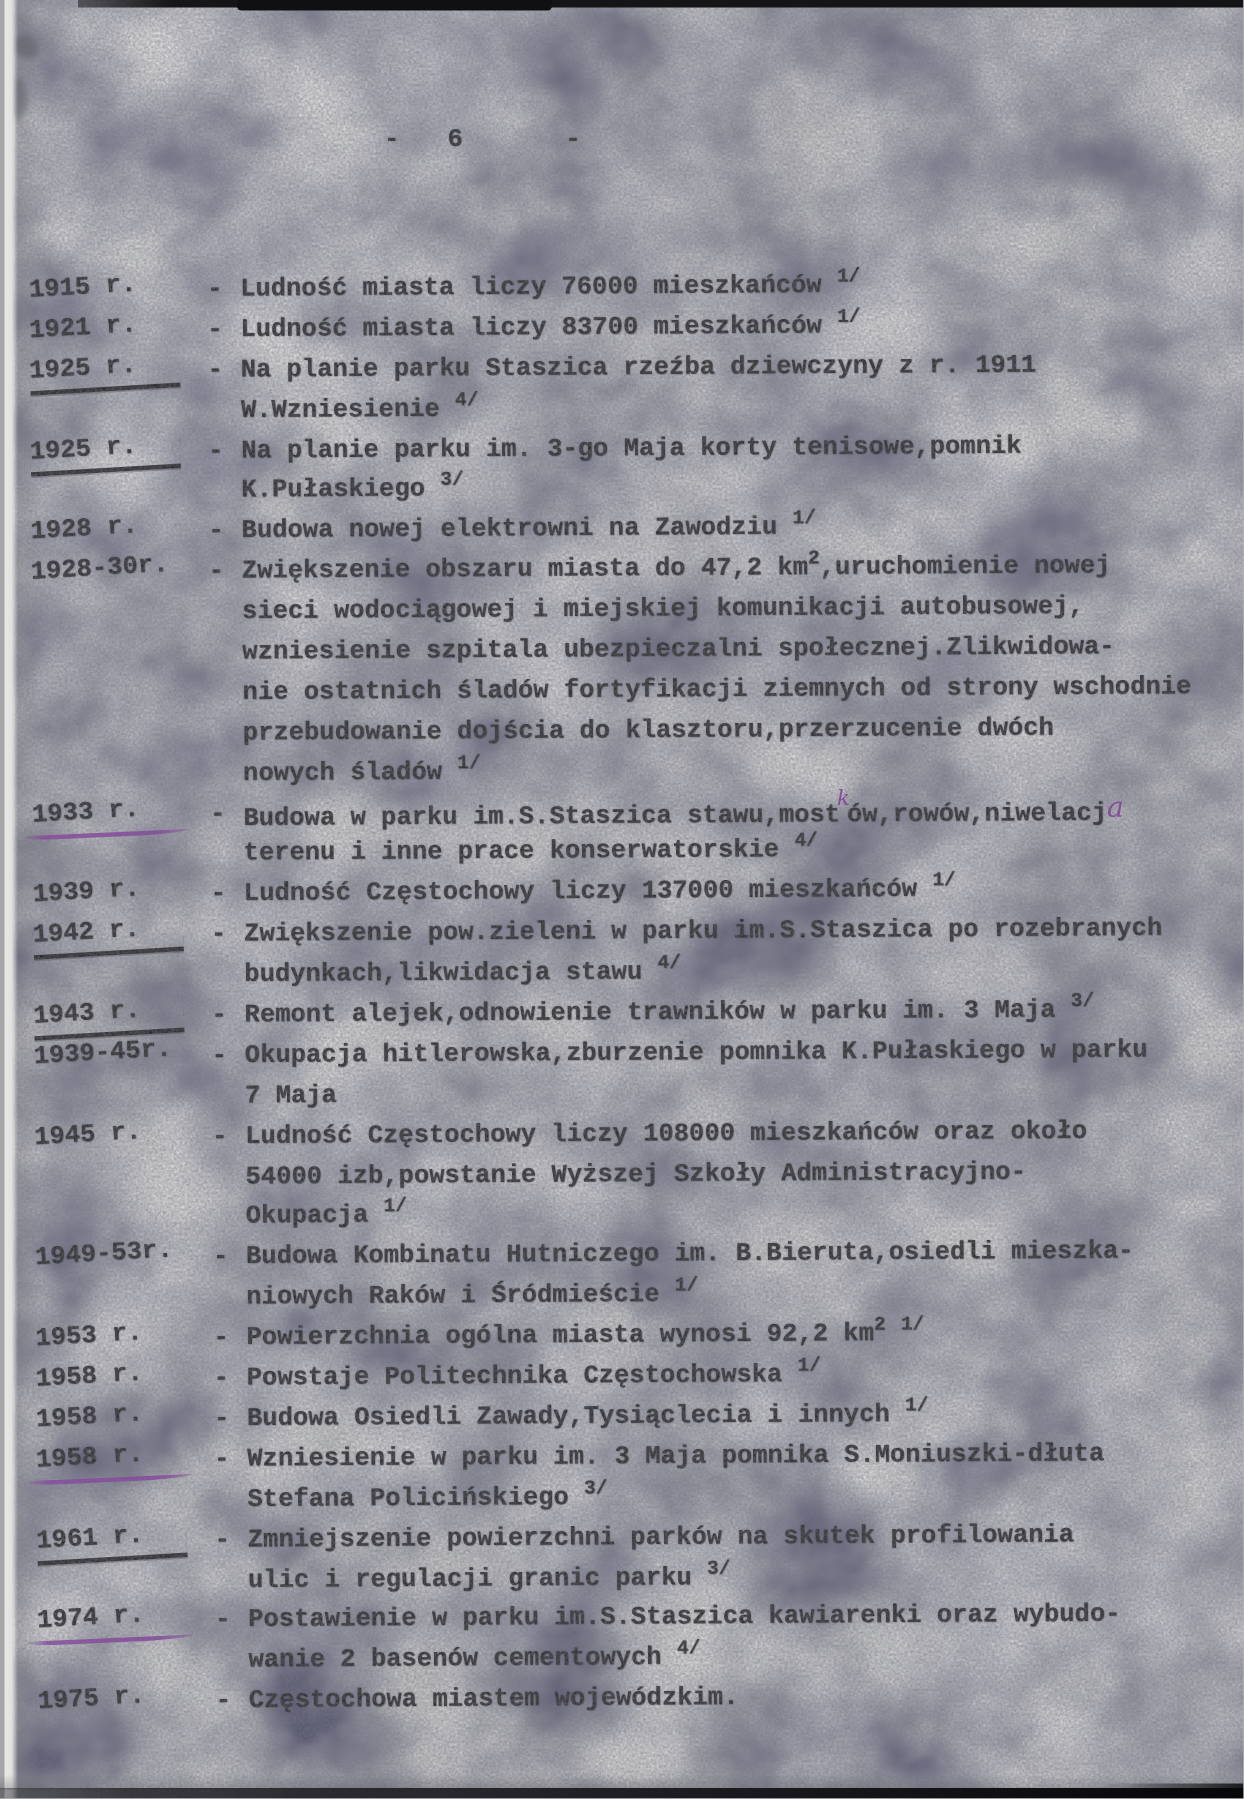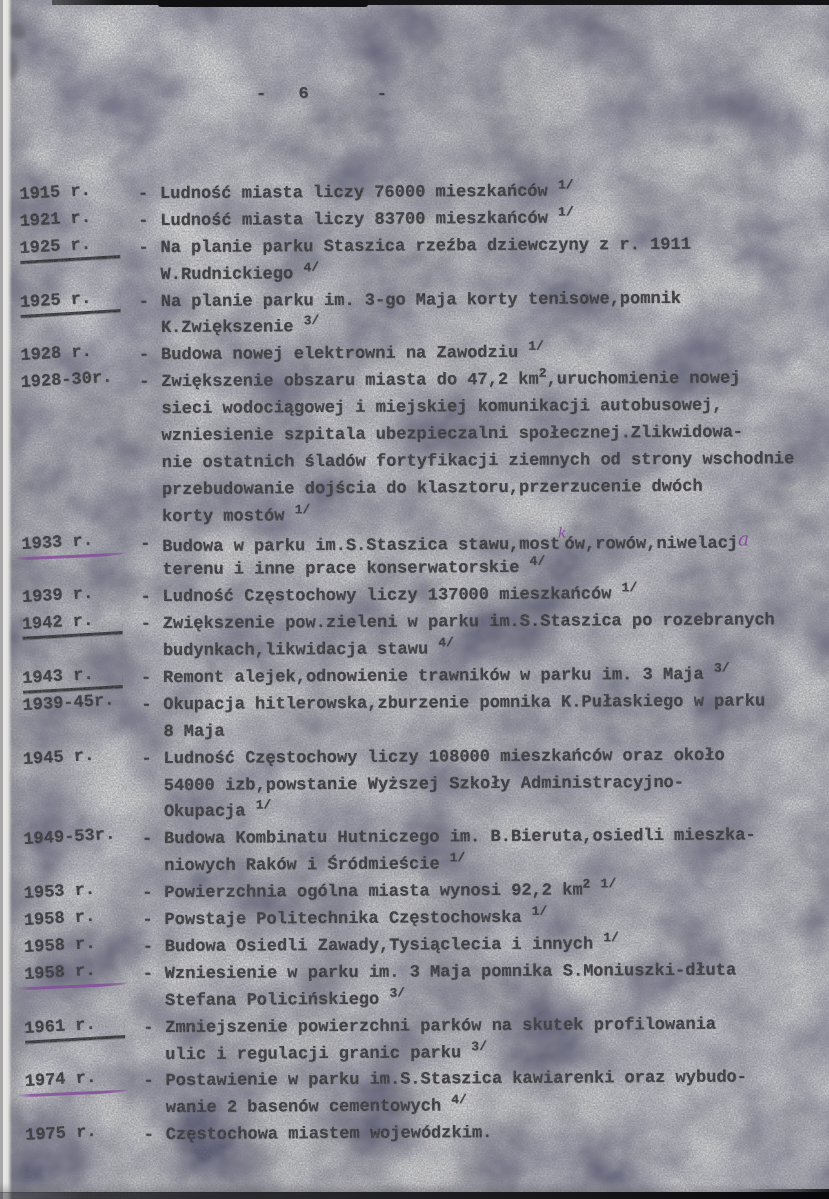--- a/index.html
+++ b/index.html
@@ -138,51 +138,51 @@
     <div class="content">
           <div class="tline"><span>Ludność miasta liczy 83700 mieszkańców </span><span class="sup">1/</span></div>
         </div>
   </div>
 
   <div class="row">
     <div class="ycell"><span class="year-inner u-black">1925 r.</span></div>
     <div class="dash">-</div>
     <div class="content">
           <div class="tline"><span>Na planie parku Staszica rzeźba dziewczyny z r. 1911</span></div>
-          <div class="tline"><span>W.Rudnickiego </span><span class="sup">4/</span></div>
+          <div class="tline"><span>W.Wzniesienie </span><span class="sup">4/</span></div>
         </div>
   </div>
 
   <div class="row">
     <div class="ycell"><span class="year-inner u-black">1925 r.</span></div>
     <div class="dash">-</div>
     <div class="content">
           <div class="tline"><span>Na planie parku im. 3-go Maja korty tenisowe,pomnik</span></div>
-          <div class="tline"><span>K.Zwiększenie </span><span class="sup">3/</span></div>
+          <div class="tline"><span>K.Pułaskiego </span><span class="sup">3/</span></div>
         </div>
   </div>
 
   <div class="row">
     <div class="ycell"><span class="year-inner">1928 r.</span></div>
     <div class="dash">-</div>
     <div class="content">
           <div class="tline"><span>Budowa nowej elektrowni na Zawodziu </span><span class="sup">1/</span></div>
         </div>
   </div>
 
   <div class="row">
     <div class="ycell"><span class="year-inner">1928-30r.</span></div>
     <div class="dash">-</div>
     <div class="content">
           <div class="tline"><span>Zwiększenie obszaru miasta do 47,2 km</span><span class="sup">2</span><span>,uruchomienie nowej</span></div>
           <div class="tline"><span>sieci wodociągowej i miejskiej komunikacji autobusowej,</span></div>
           <div class="tline"><span>wzniesienie szpitala ubezpieczalni społecznej.Zlikwidowa-</span></div>
           <div class="tline"><span>nie ostatnich śladów fortyfikacji ziemnych od strony wschodnie</span></div>
           <div class="tline"><span>przebudowanie dojścia do klasztoru,przerzucenie dwóch</span></div>
-          <div class="tline"><span>korty mostów </span><span class="sup">1/</span></div>
+          <div class="tline"><span>nowych śladów </span><span class="sup">1/</span></div>
         </div>
   </div>
 
   <div class="row">
     <div class="ycell"><span class="year-inner u-purple">1933 r.</span></div>
     <div class="dash">-</div>
     <div class="content">
           <div class="tline"><span>Budowa w parku im.S.Staszica stawu,most</span><span class="handsup">k</span><span>ów,rowów,niwelacj</span><span class="hand">a</span></div>
           <div class="tline"><span>terenu i inne prace konserwatorskie </span><span class="sup">4/</span></div>
         </div>
@@ -211,21 +211,21 @@
     <div class="content">
           <div class="tline"><span>Remont alejek,odnowienie trawników w parku im. 3 Maja </span><span class="sup">3/</span></div>
         </div>
   </div>
 
   <div class="row">
     <div class="ycell"><span class="year-inner">1939-45r.</span></div>
     <div class="dash">-</div>
     <div class="content">
           <div class="tline"><span>Okupacja hitlerowska,zburzenie pomnika K.Pułaskiego w parku</span></div>
-          <div class="tline"><span>8 Maja</span></div>
+          <div class="tline"><span>7 Maja</span></div>
         </div>
   </div>
 
   <div class="row">
     <div class="ycell"><span class="year-inner">1945 r.</span></div>
     <div class="dash">-</div>
     <div class="content">
           <div class="tline"><span>Ludność Częstochowy liczy 108000 mieszkańców oraz około</span></div>
           <div class="tline"><span>54000 izb,powstanie Wyższej Szkoły Administracyjno-</span></div>
           <div class="tline"><span>Okupacja </span><span class="sup">1/</span></div>

